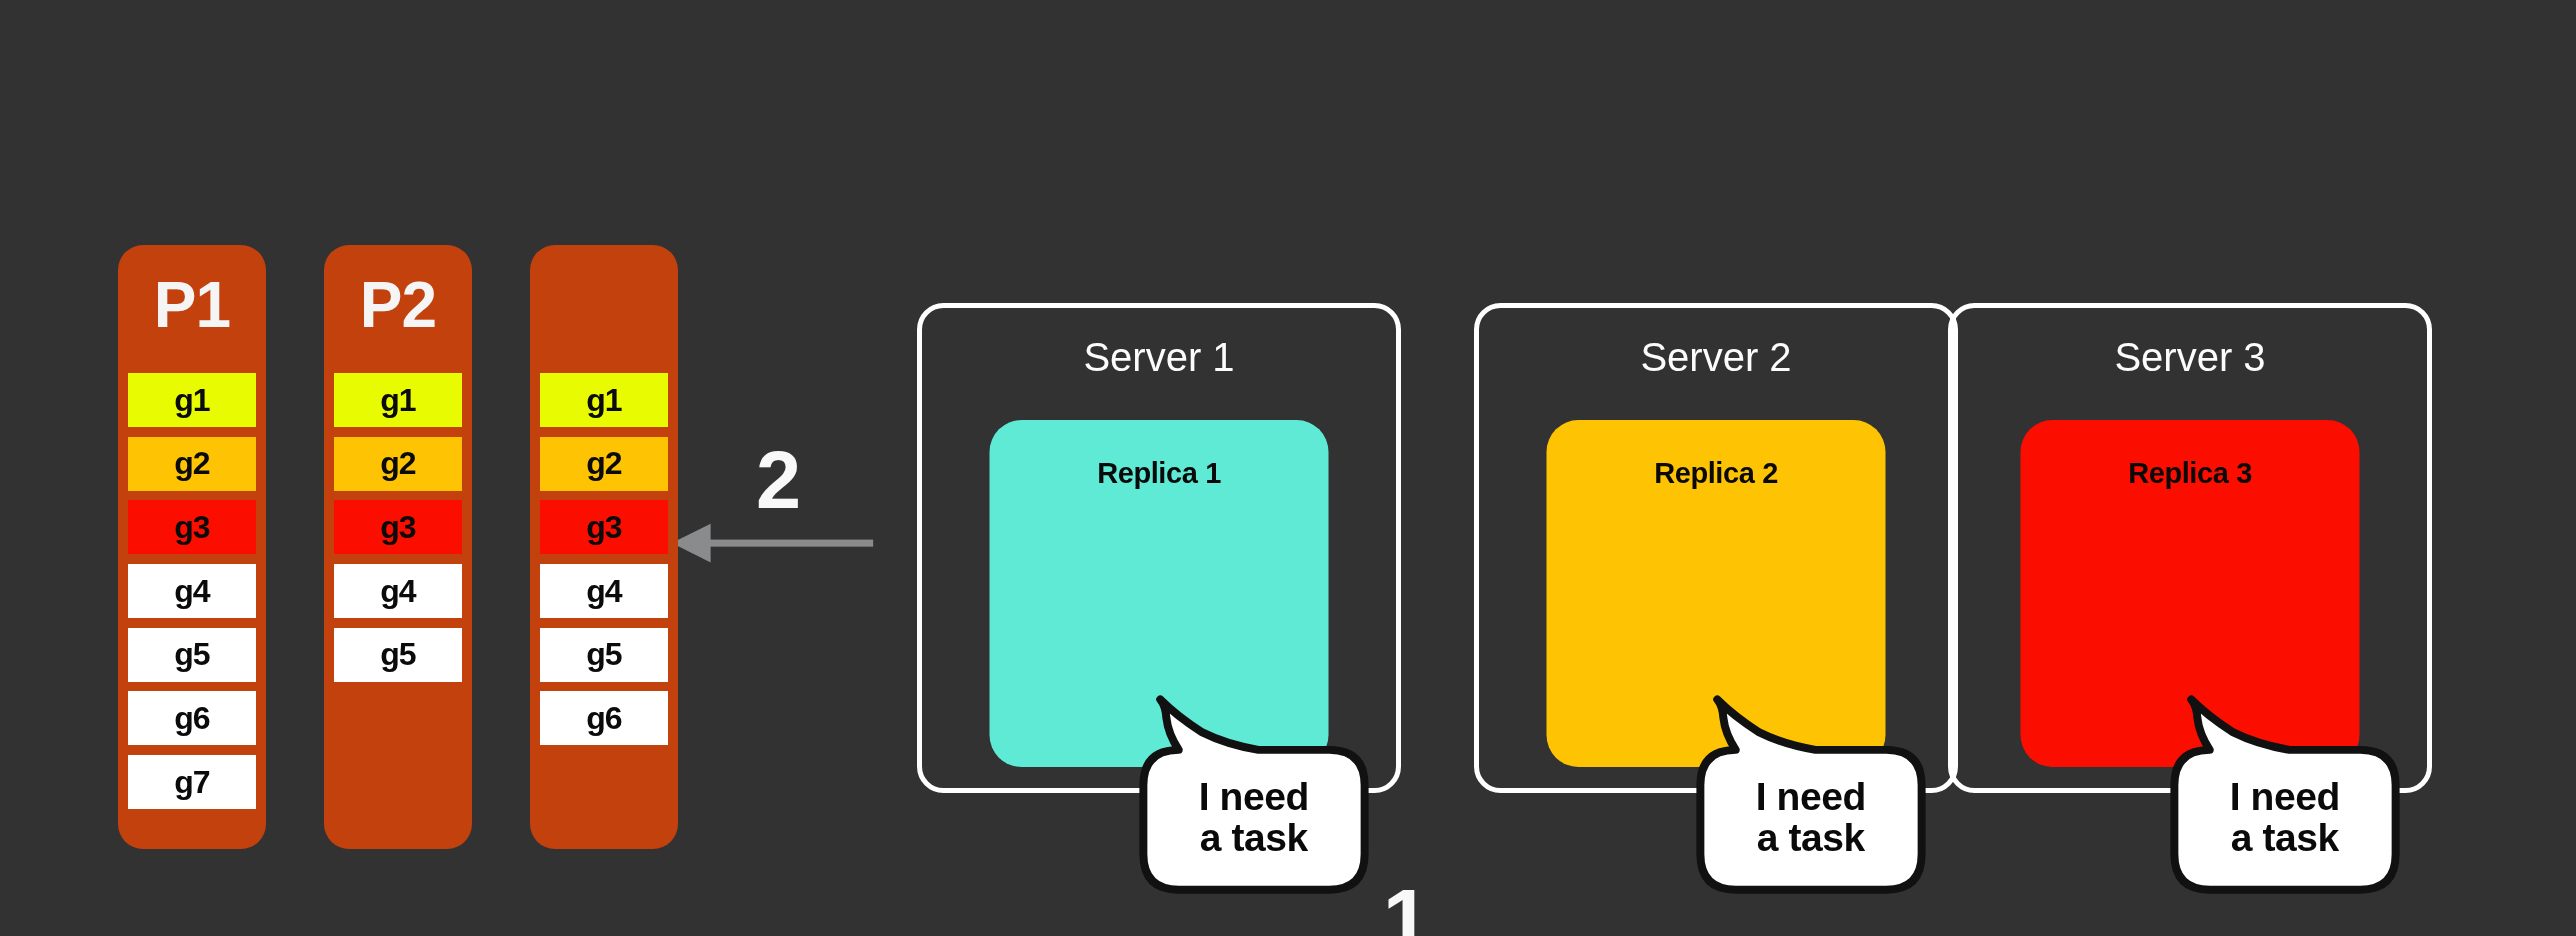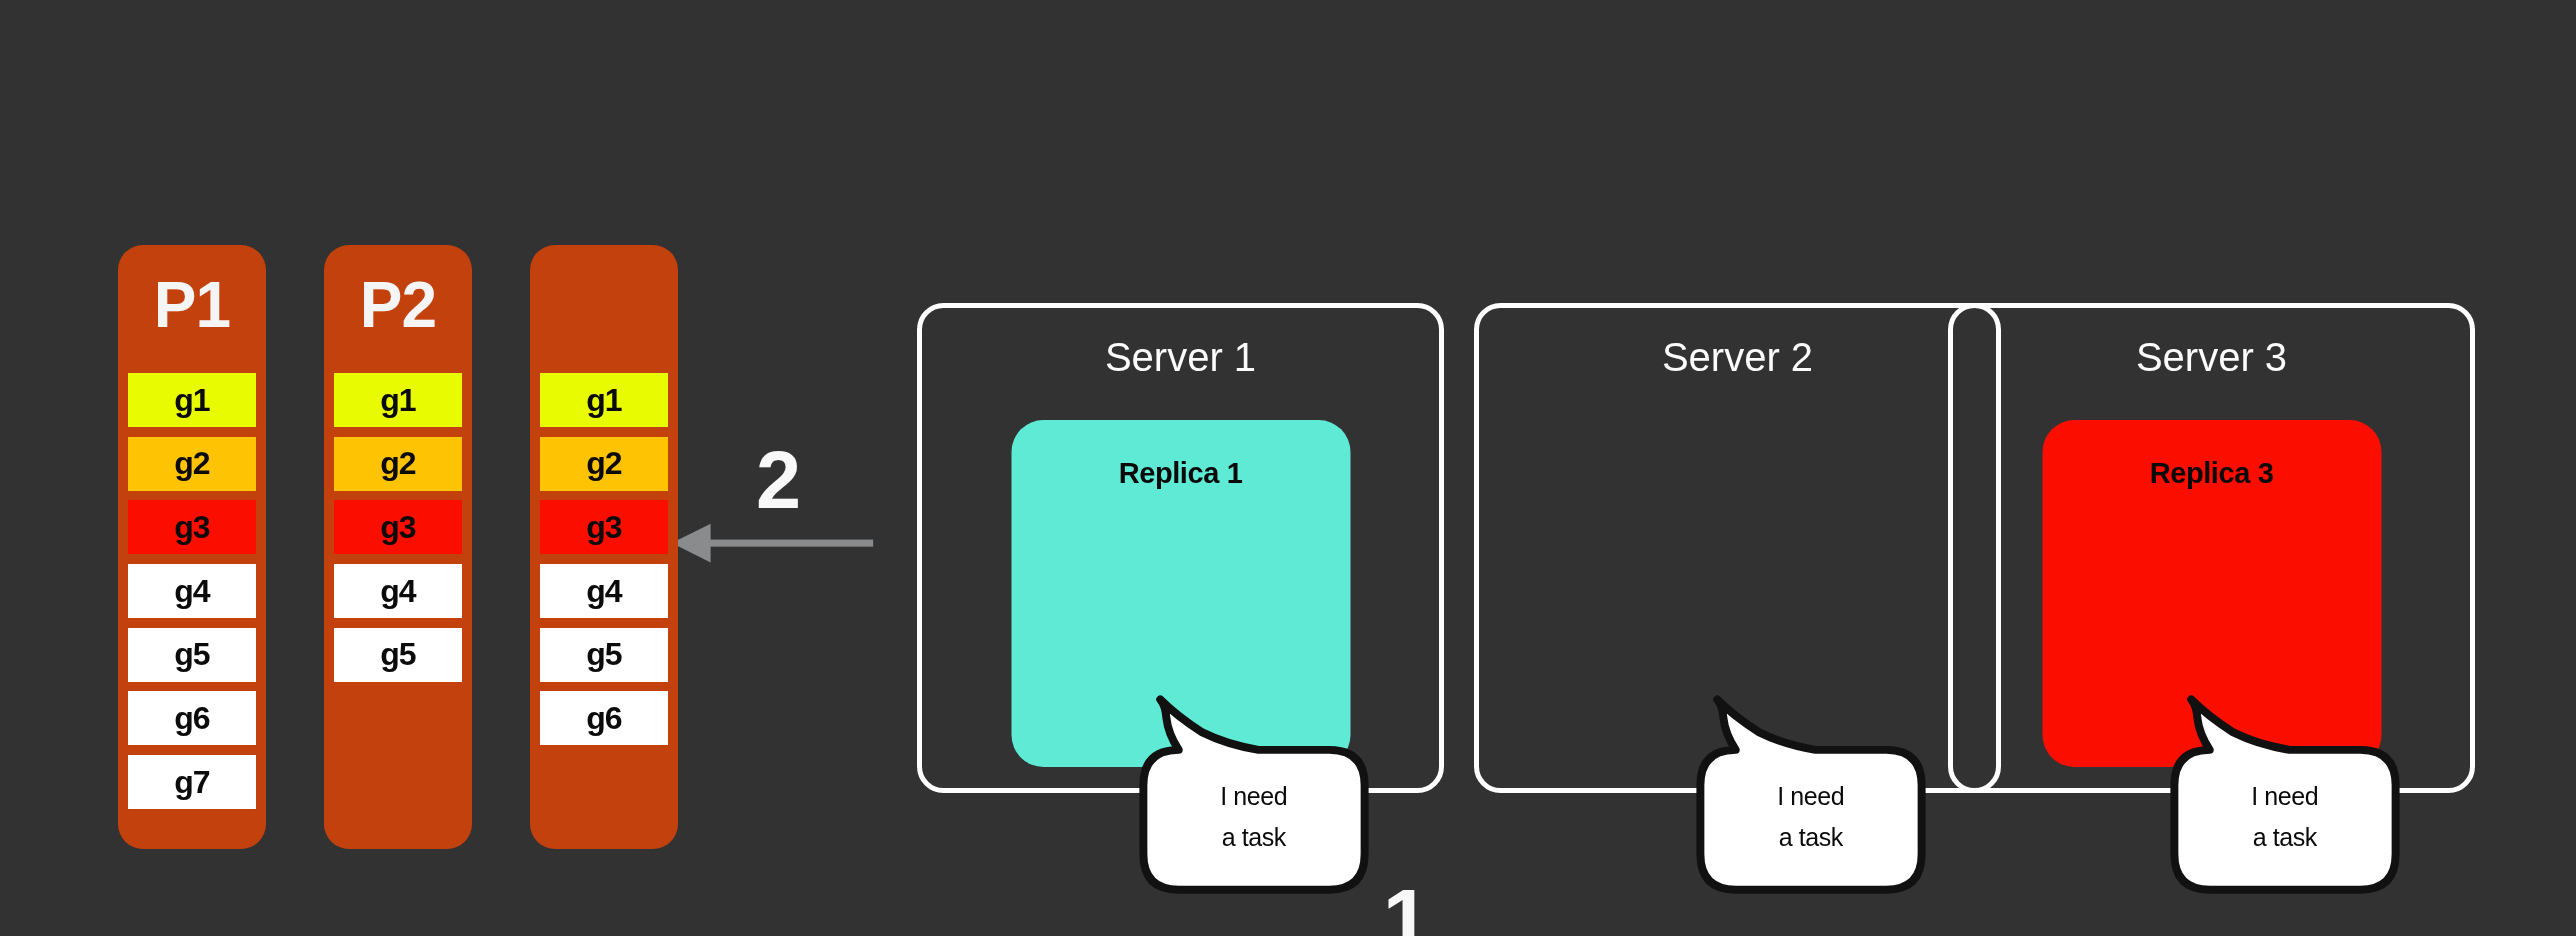--- a/index.html
+++ b/index.html
@@ -17,21 +17,21 @@
     display:block;text-align:center;padding-top:23px;
     font-size:64px;font-weight:700;color:#F5F5F5;letter-spacing:-0.9px;
   }
   .tasks{position:absolute;left:0;top:128px;width:100%;}
   .task{
     width:128px;height:54px;margin:0 auto 9.7px auto;
     display:flex;align-items:center;justify-content:center;
   }
   .task span{font-size:32px;font-weight:700;color:#0B0B0B;letter-spacing:-0.9px;}
   
-  .server{position:absolute;top:303px;width:527px;height:490px;}
+  .server{position:absolute;top:303px;width:471px;height:490px;padding-left:13px;}
   .server-frame{
     position:absolute;left:0;top:0;right:0;bottom:0;
     border:5.3px solid #FFFFFF;border-radius:26.5px;box-sizing:border-box;
   }
   .server-title{
     position:absolute;left:0;top:32px;width:100%;text-align:center;
     font-size:40px;font-weight:500;color:#FCFCFC;letter-spacing:0px;
   }
   .replica{
     position:absolute;left:50%;top:117px;width:339px;height:347px;
@@ -39,21 +39,21 @@
   }
   .replica-label{
     position:absolute;left:0;top:37px;width:100%;text-align:center;
     font-size:29px;font-weight:700;color:#0A0A0A;letter-spacing:-0.4px;
   }
   
   .bubble{position:absolute;left:221px;top:392px;width:232px;height:200px;}
   .bubble svg{position:absolute;left:0;top:0;}
   .bubble-text{
     position:absolute;left:5.3px;top:81px;width:221px;text-align:center;
-    font-size:25px;font-weight:400;color:#0A0A0A;line-height:41px;letter-spacing:-0.4px;
+    font-size:39px;font-weight:700;color:#0A0A0A;line-height:41px;letter-spacing:-0.4px;
   }
   
   .step-num{
     position:absolute;width:115px;text-align:center;
     font-weight:700;color:#F8F8F8;letter-spacing:-1.8px;line-height:1;
   }
   #step2{left:720px;top:440px;font-size:81px;}
   #step1{left:1348px;top:877px;font-size:85px;}
   #arrow2{position:absolute;left:670px;top:521px;}
 </style>
@@ -151,20 +151,23 @@
         </svg>
         <div class="bubble-text">
           <div>I need</div>
           <div>a task</div>
         </div>
       </div>
     </div>
     <div class="server" style="left: 1474px;">
       <div class="server-frame"></div>
       <div class="server-title">Server 2</div>
+      <div class="replica" style="background: rgb(254, 196, 3);">
+        <div class="replica-label">Replica 2</div>
+      </div>
       <div class="bubble">
         <svg width="232" height="200" viewBox="0 0 262 226">
           <path d="M 136,62 H 216 Q 256,62 256,102 V 180 Q 256,220 216,220 H 46 Q 6,220 6,180 V 102 Q 6,62 46,62 Q 34,44 32,26 Q 31,12 25,5 Q 44,24 72,42 Q 100,56 136,62 Z" fill="#FFFFFF" stroke="#111111" stroke-width="9" stroke-linejoin="round"></path>
         </svg>
         <div class="bubble-text">
           <div>I need</div>
           <div>a task</div>
         </div>
       </div>
     </div>

